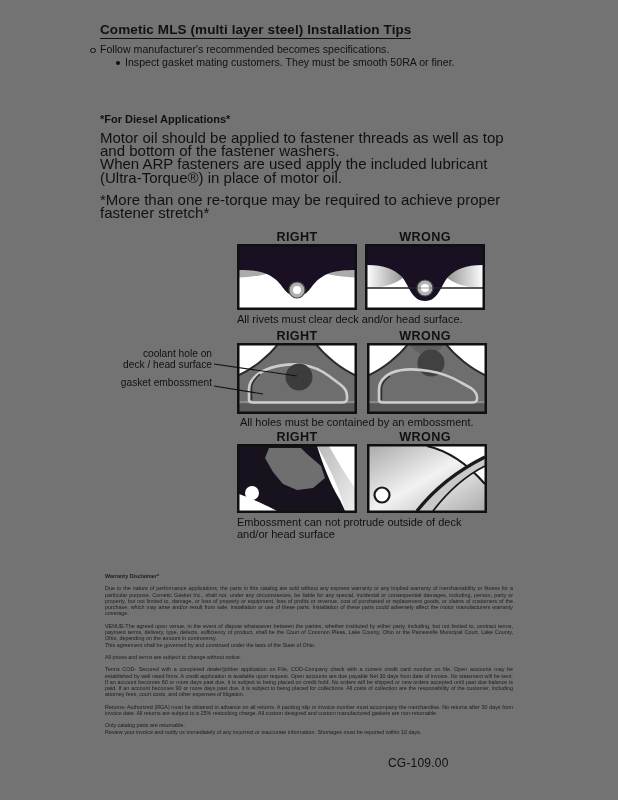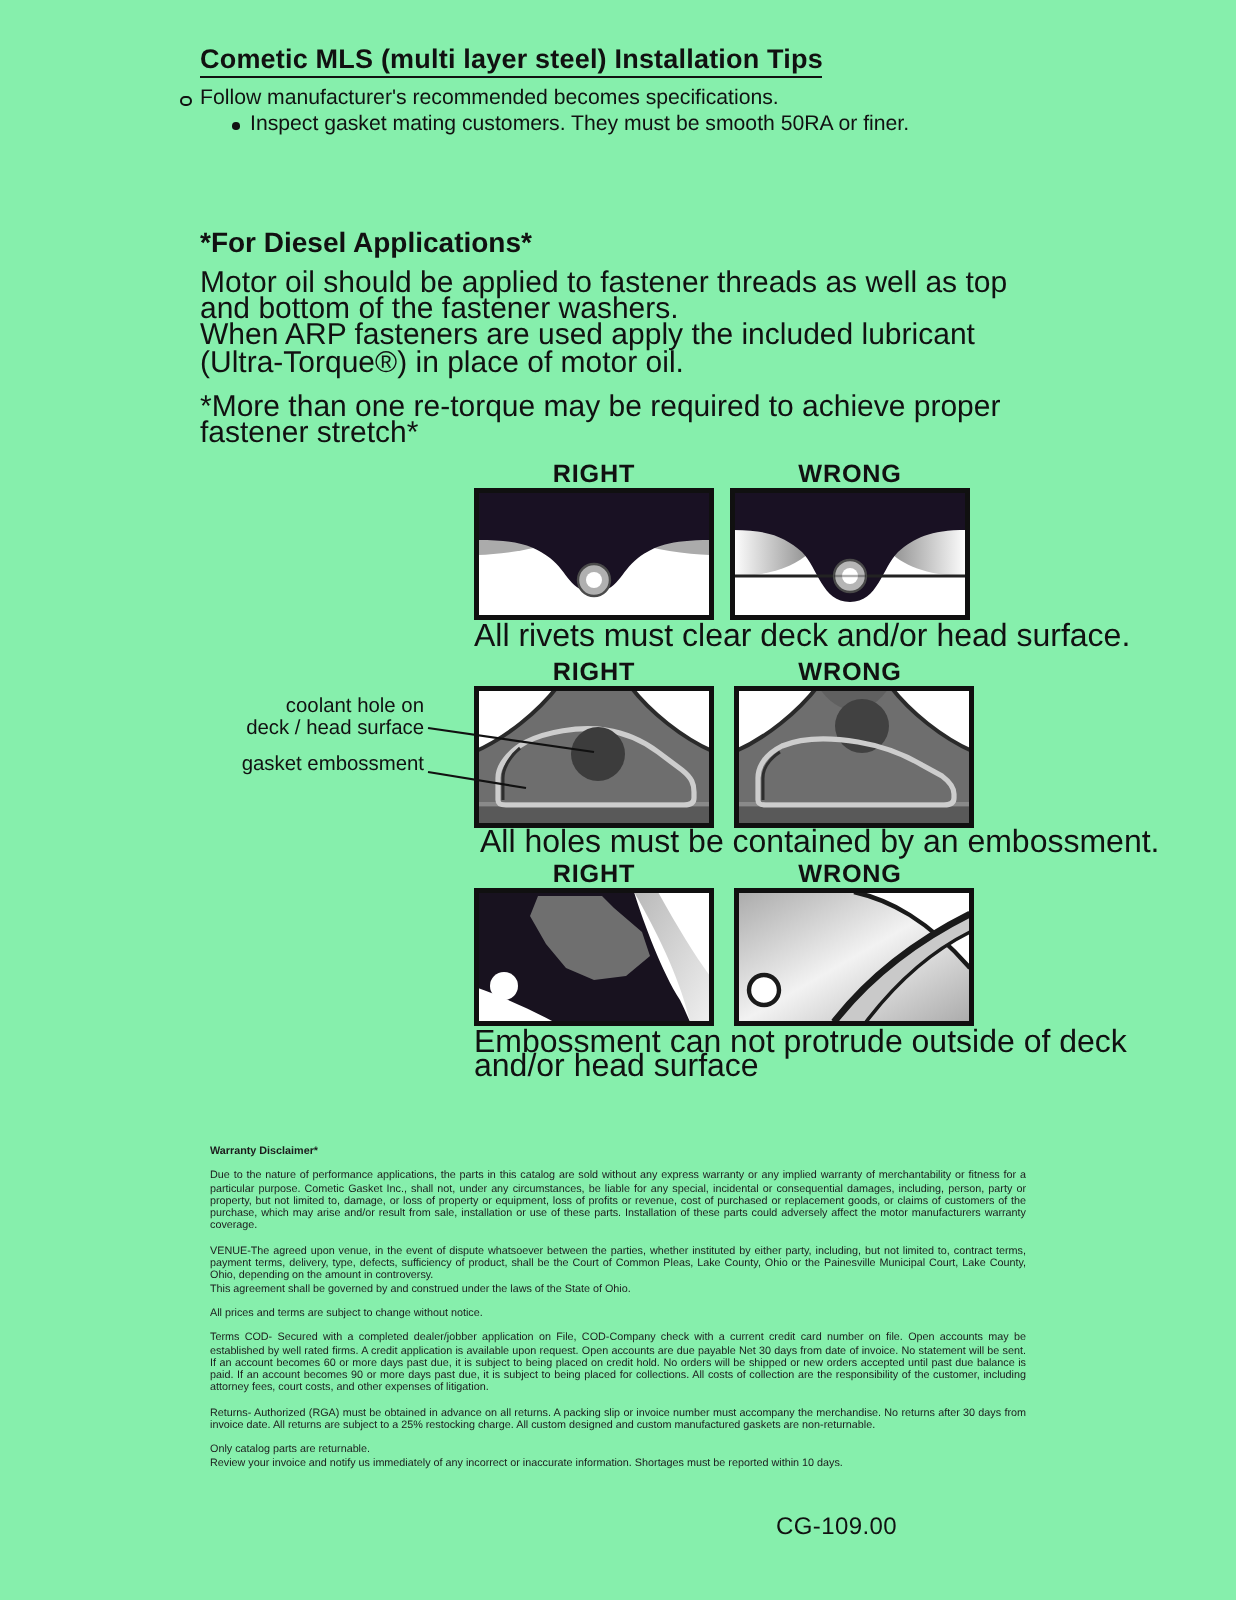--- a/index.html
+++ b/index.html
@@ -1,17 +1,17 @@
 <!DOCTYPE html>
 <html><head>
 <meta charset="utf-8">
 <style>
   html,body{margin:0;padding:0;background:#ffffff;}
   .page{
-    position:relative;width:618px;height:800px;background:#86efac;overflow:hidden;
+    position:relative;width:618px;height:800px;background:#737373;overflow:hidden;
     font-family:"Liberation Sans","DejaVu Sans",sans-serif;color:#111;
   }
   .preline{white-space:pre-line;}
 
   .title{
     position:absolute;left:100px;top:22px;font-size:13.5px;font-weight:bold;
     letter-spacing:.1px;border-bottom:1.6px solid #111;padding-bottom:1px;
   }
 
   .bullets{position:absolute;left:90px;top:43px;font-size:10.6px;line-height:13.2px;}
@@ -20,30 +20,30 @@
     content:"";position:absolute;left:0;top:4.6px;width:3.6px;height:3.6px;
     border:1px solid #111;border-radius:50%;
   }
   .sb-item{position:relative;margin-left:26px;padding-left:9px;}
   .sb-item::before{
     content:"";position:absolute;left:0;top:5px;width:3.8px;height:3.8px;
     background:#111;border-radius:50%;
   }
 
   .diesel{position:absolute;left:100px;top:113px;width:430px;}
-  .diesel h2{margin:0 0 6px 0;font-size:14px;}
+  .diesel h2{margin:0 0 6px 0;font-size:11px;}
   .diesel p{margin:0 0 9px 0;font-size:15px;line-height:13.2px;}
 
   .figures{position:absolute;left:0;top:229px;width:618px;height:322px;}
   .col-label{
     position:absolute;width:120px;text-align:center;font-size:12.6px;font-weight:bold;
     letter-spacing:.4px;
   }
   .panel{position:absolute;width:120px;display:block;}
-  .caption{position:absolute;font-size:16px;line-height:12.4px;}
+  .caption{position:absolute;font-size:11px;line-height:12.4px;}
   .annot{
     position:absolute;left:96px;width:116px;text-align:right;
     font-size:10.2px;line-height:11.4px;
   }
   .leader-overlay{position:absolute;left:0;top:0;width:618px;height:322px;pointer-events:none;}
 
   .legal{position:absolute;left:105px;top:573px;width:408px;font-size:5.4px;line-height:6.3px;color:#1c1c1c;text-align:justify;}
   .legal .lg-head{font-weight:bold;margin:0 0 6px 0;}
   .legal p{margin:0 0 6px 0;}
 

